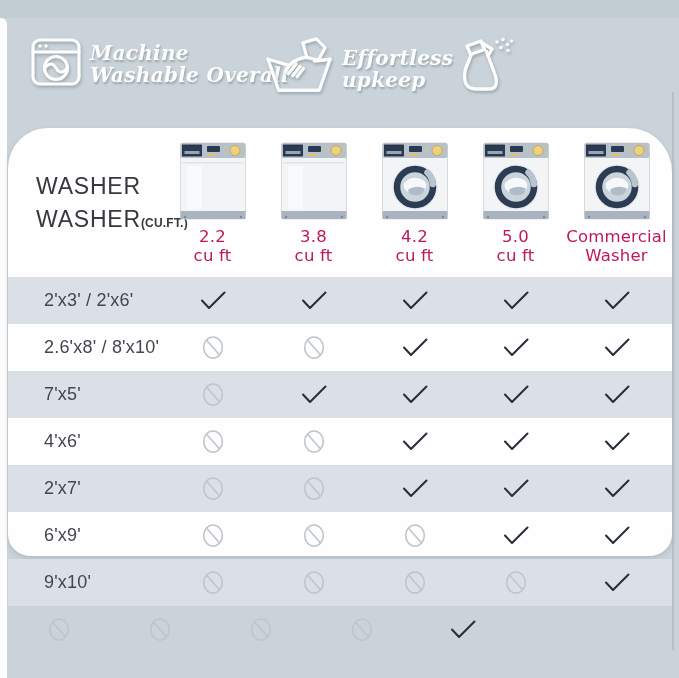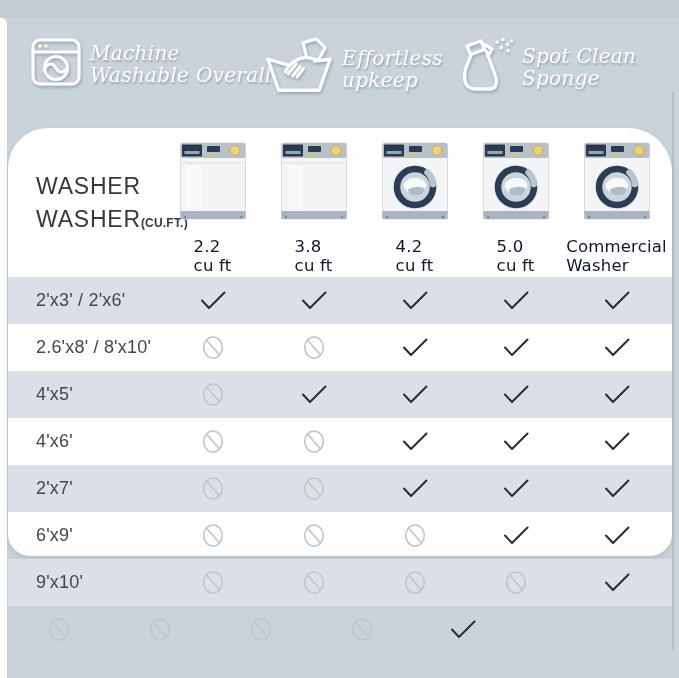--- a/index.html
+++ b/index.html
@@ -9,41 +9,41 @@
   .left-sliver{position:absolute;left:0;top:18px;width:7px;bottom:0;background:#fdfdfd;border-radius:0 6px 0 0;}
   .right-line{position:absolute;left:672px;top:92px;width:2px;height:558px;background:#a7b0b6;opacity:.55;}
 
   
   .banner{position:absolute;left:0;top:0;width:100%;height:128px;}
   .feature{position:absolute;top:36px;display:flex;align-items:center;gap:8px;}
   .feature-1{left:30px;}
   .feature-2{left:264px;}
   .feature-3{left:458px;}
   .f-icon{display:block;filter:drop-shadow(1px 2px 1.5px rgba(70,82,92,.35));}
-  .f-label{font-family:"DejaVu Serif",serif;font-style:italic;font-weight:400;color:#fdfdfd;
+  .f-label{font-family:"DejaVu Serif",serif;font-style:italic;font-weight:700;color:#fdfdfd;
            font-size:20px;line-height:1.12;letter-spacing:.3px;
            text-shadow:1px 2px 2px rgba(70,82,92,.35);white-space:nowrap;}
 
   
   .card{position:absolute;left:8px;top:128px;width:664px;height:428px;background:#fefeff;
         border-radius:40px 44px 22px 22px;box-shadow:0 2px 5px rgba(80,92,102,.2);}
   .corner{position:absolute;left:28px;top:42px;color:#35383c;font-size:23px;
           letter-spacing:.8px;line-height:1.45;}
   .corner .suffix{font-size:12px;font-weight:bold;letter-spacing:.2px;}
 
   .cols{position:absolute;left:154px;top:12px;display:flex;}
   .col{width:101px;display:flex;flex-direction:column;align-items:center;}
   .washer-wrap{height:82px;display:flex;align-items:flex-end;}
-  .col-label{margin-top:15px;font-size:16.5px;color:#0f172a;line-height:1.18;
+  .col-label{margin-top:5px;font-size:16.5px;color:#be185d;text-align:center;line-height:1.18;
              font-family:"DejaVu Sans",sans-serif;letter-spacing:.2px;}
 
   .rows{position:absolute;left:0;top:149px;width:100%;}
   .row{height:47px;display:flex;align-items:center;}
   .row.striped{background:#dae0e5;}
-  .row-label{width:154px;padding-left:28px;box-sizing:border-box;font-size:18px;color:#42474d;
+  .row-label{width:154px;padding-left:36px;box-sizing:border-box;font-size:18px;color:#42474d;
              letter-spacing:.2px;white-space:nowrap;}
   .cell{width:101px;display:flex;justify-content:center;align-items:center;}
 </style>
 </head>
 <body>
 
 <div class="stage">
   <div class="top-band"></div>
   <div class="left-sliver"></div>
 
@@ -85,21 +85,20 @@
             </g>
    <g fill="#fdfdfd">
               <circle cx="39" cy="6" r="1.8"></circle>
               <circle cx="45" cy="3.5" r="1.8"></circle>
               <circle cx="49.5" cy="8.5" r="1.8"></circle>
    <circle cx="43" cy="11.5" r="1.8"></circle>
               <circle cx="50" cy="14.5" r="1.8"></circle>
               <circle cx="53.5" cy="5" r="1.5"></circle>
             </g>
           </svg></span>
-    <div class="f-label">Spot Clean<br>Sponge</div>
       </div>
     </header>
 
   <section class="card">
     <div class="corner">
       <span>WASHER</span><br>
       <span>WASHER</span><span class="suffix">(CU.FT.)</span>
     </div>
     <div class="cols" id="cols">
         <div class="col">
@@ -280,21 +279,21 @@
               <path d="M3 10.5 L10 18 L25.5 2.5" fill="none" stroke="#272e37" stroke-width="2" stroke-linecap="round" stroke-linejoin="round"></path>
             </svg>
           </div>
           <div class="cell">
             <svg width="28" height="22" viewBox="0 0 28 22">
               <path d="M3 10.5 L10 18 L25.5 2.5" fill="none" stroke="#272e37" stroke-width="2" stroke-linecap="round" stroke-linejoin="round"></path>
             </svg>
           </div>
         </div>
         <div class="row striped">
-          <div class="row-label">4'x5'</div>
+          <div class="row-label">7'x5'</div>
           <div class="cell">
             <svg width="22" height="25" viewBox="0 0 22 25">
               <ellipse cx="11" cy="12.5" rx="9.3" ry="10.5" fill="none" stroke="#bfc5ca" stroke-width="1.6"></ellipse>
               <line x1="4.8" y1="5.5" x2="17.2" y2="19.5" stroke="#bfc5ca" stroke-width="1.6"></line>
             </svg>
           </div>
           <div class="cell">
             <svg width="28" height="22" viewBox="0 0 28 22">
               <path d="M3 10.5 L10 18 L25.5 2.5" fill="none" stroke="#272e37" stroke-width="2" stroke-linecap="round" stroke-linejoin="round"></path>
             </svg>

